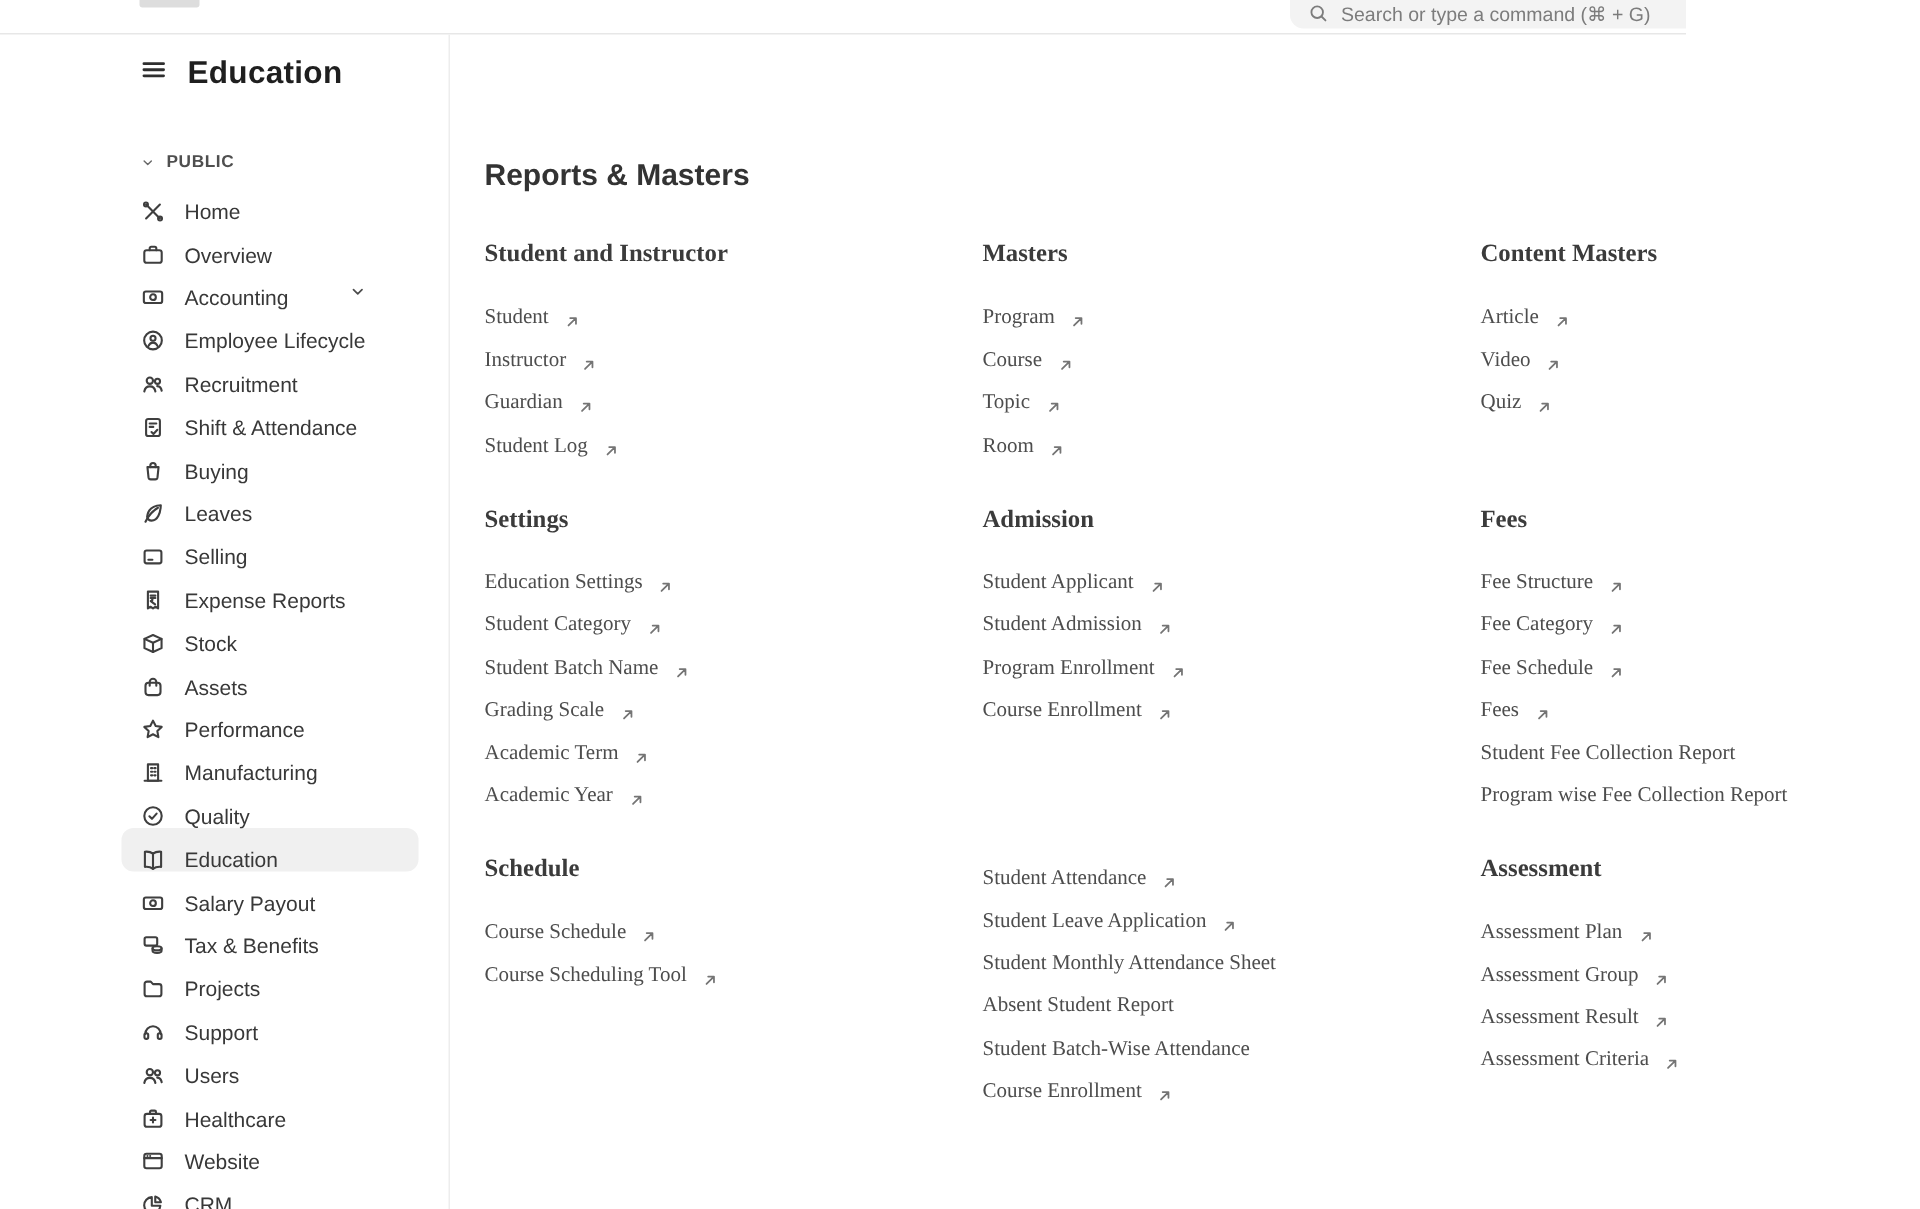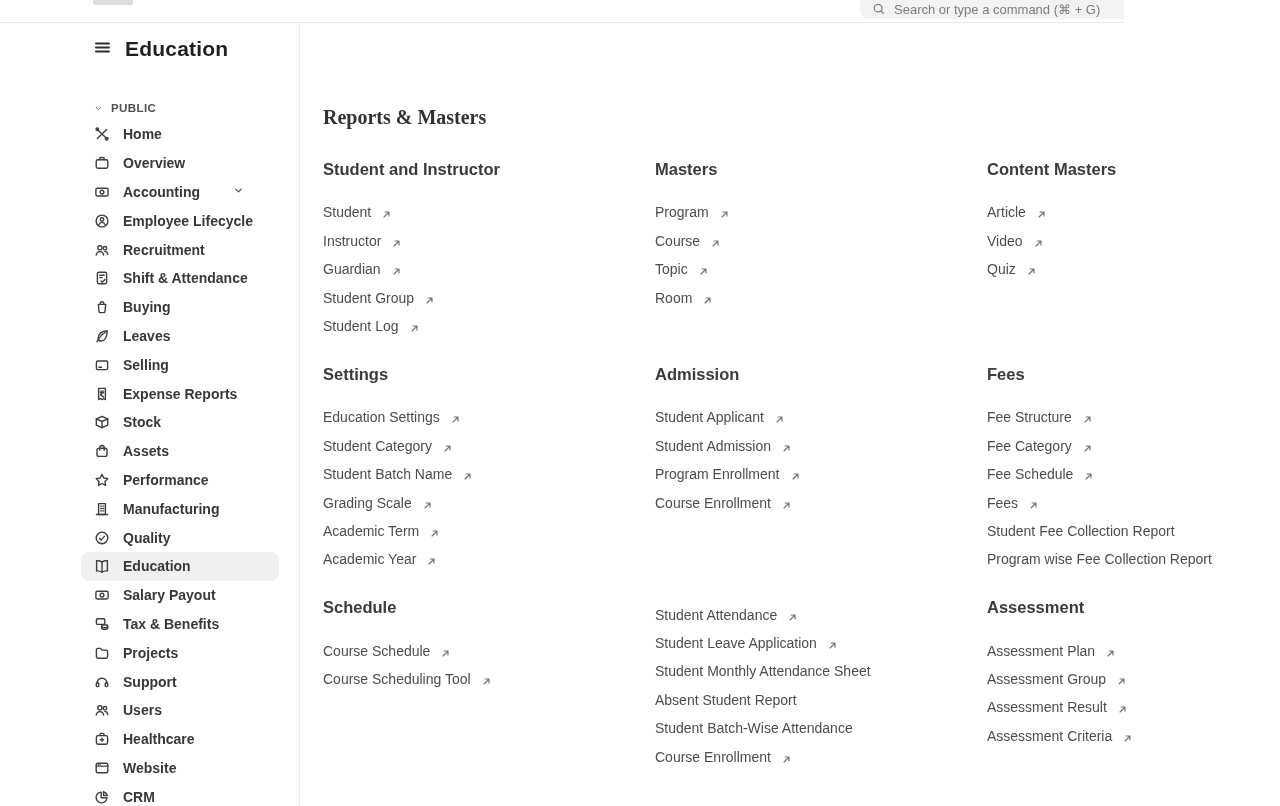--- a/index.html
+++ b/index.html
@@ -26,32 +26,32 @@
   
   .page-head { position:absolute; left:93px; top:37px; display:flex; align-items:center; gap:13px; }
   .page-head .menu-btn svg { stroke:#2f2f2f; stroke-width:1.6; }
   .page-head .wtitle { font-size:21px; font-weight:700; color:#1f1f1f; letter-spacing:.2px; }
 
   
   .sidebar { position:absolute; left:81px; top:96px; width:198px; }
   .side-section { display:flex; align-items:center; gap:7px; height:24px; padding-left:12px;
     font-size:11.5px; font-weight:700; letter-spacing:.4px; color:#4f4f4f;text-align:right; }
   .side-section svg { stroke:#6a6a6a; }
-  .side-item { display:flex; align-items:center; gap:13px; height:28.8px; padding-left:13px;
-    border-radius:8px; cursor:pointer;font-weight:bold; }
+  .side-item { display:flex; align-items:flex-end; gap:13px; height:28.8px; padding-left:13px;
+    border-radius:8px; cursor:pointer; }
   .side-item .lbl { font-size:14px; color:#383838; white-space:nowrap; }
   .side-item.active { background:#f0f0f0; }
   .side-item .chev-right { margin-left:auto; margin-right:34px; }
   .side-item .chev-right svg { stroke:#4c4c4c; }
   .sidebar-divider { position:absolute; left:299px; top:23px; width:1px; height:783px; background:#ededed; }
 
   
-  .main-title { position:absolute; left:323px; top:106px; font-size:20px; font-weight:700; color:#333;font-family:Liberation Serif, serif; }
+  .main-title { position:absolute; left:323px; top:106px; font-size:20px; font-weight:700; color:#333; }
   .grid { position:absolute; left:323px; top:156px; width:918px;
-    display:grid; grid-template-columns:332px 332px auto; grid-row-gap:27px; }
+    display:grid; grid-template-columns:332px 332px auto; grid-row-gap:27px;font-family:Liberation Serif, serif; }
   .section-header { font-size:16.5px; font-weight:700; color:#3b3b3b; line-height:26px; margin-bottom:10px; }
   .link-row { display:flex; align-items:flex-end; height:28.4px; cursor:pointer; }
   .link-label { font-size:14px; color:#4d4d4d; white-space:nowrap; }
   .link-row svg.ext { margin-left:10px; width:11px; height:11px; stroke:#757575; fill:none;
     stroke-width:1.3; stroke-linecap:round; stroke-linejoin:round; flex:0 0 auto; }
 </style>
 </head>
 <body>
 
 <svg width="0" height="0" style="position:absolute">
@@ -379,26 +379,20 @@
             <path d="M3.3 8.7 8.5 3.5M4.5 3.3h4.2v4.2"></path>
           </svg>
         </div>
         <div class="link-row">
           <span class="link-label">Guardian</span>
           <svg class="ext" viewBox="0 0 12 12">
             <path d="M3.3 8.7 8.5 3.5M4.5 3.3h4.2v4.2"></path>
           </svg>
         </div>
         <div class="link-row">
-          <span class="link-label">Student Group</span>
-          <svg class="ext" viewBox="0 0 12 12">
-            <path d="M3.3 8.7 8.5 3.5M4.5 3.3h4.2v4.2"></path>
-          </svg>
-        </div>
-        <div class="link-row">
           <span class="link-label">Student Log</span>
           <svg class="ext" viewBox="0 0 12 12">
             <path d="M3.3 8.7 8.5 3.5M4.5 3.3h4.2v4.2"></path>
           </svg>
         </div>
       </div>
   </div>
   <div class="section">
     <div class="section-header">Masters</div>
     <div class="links">

